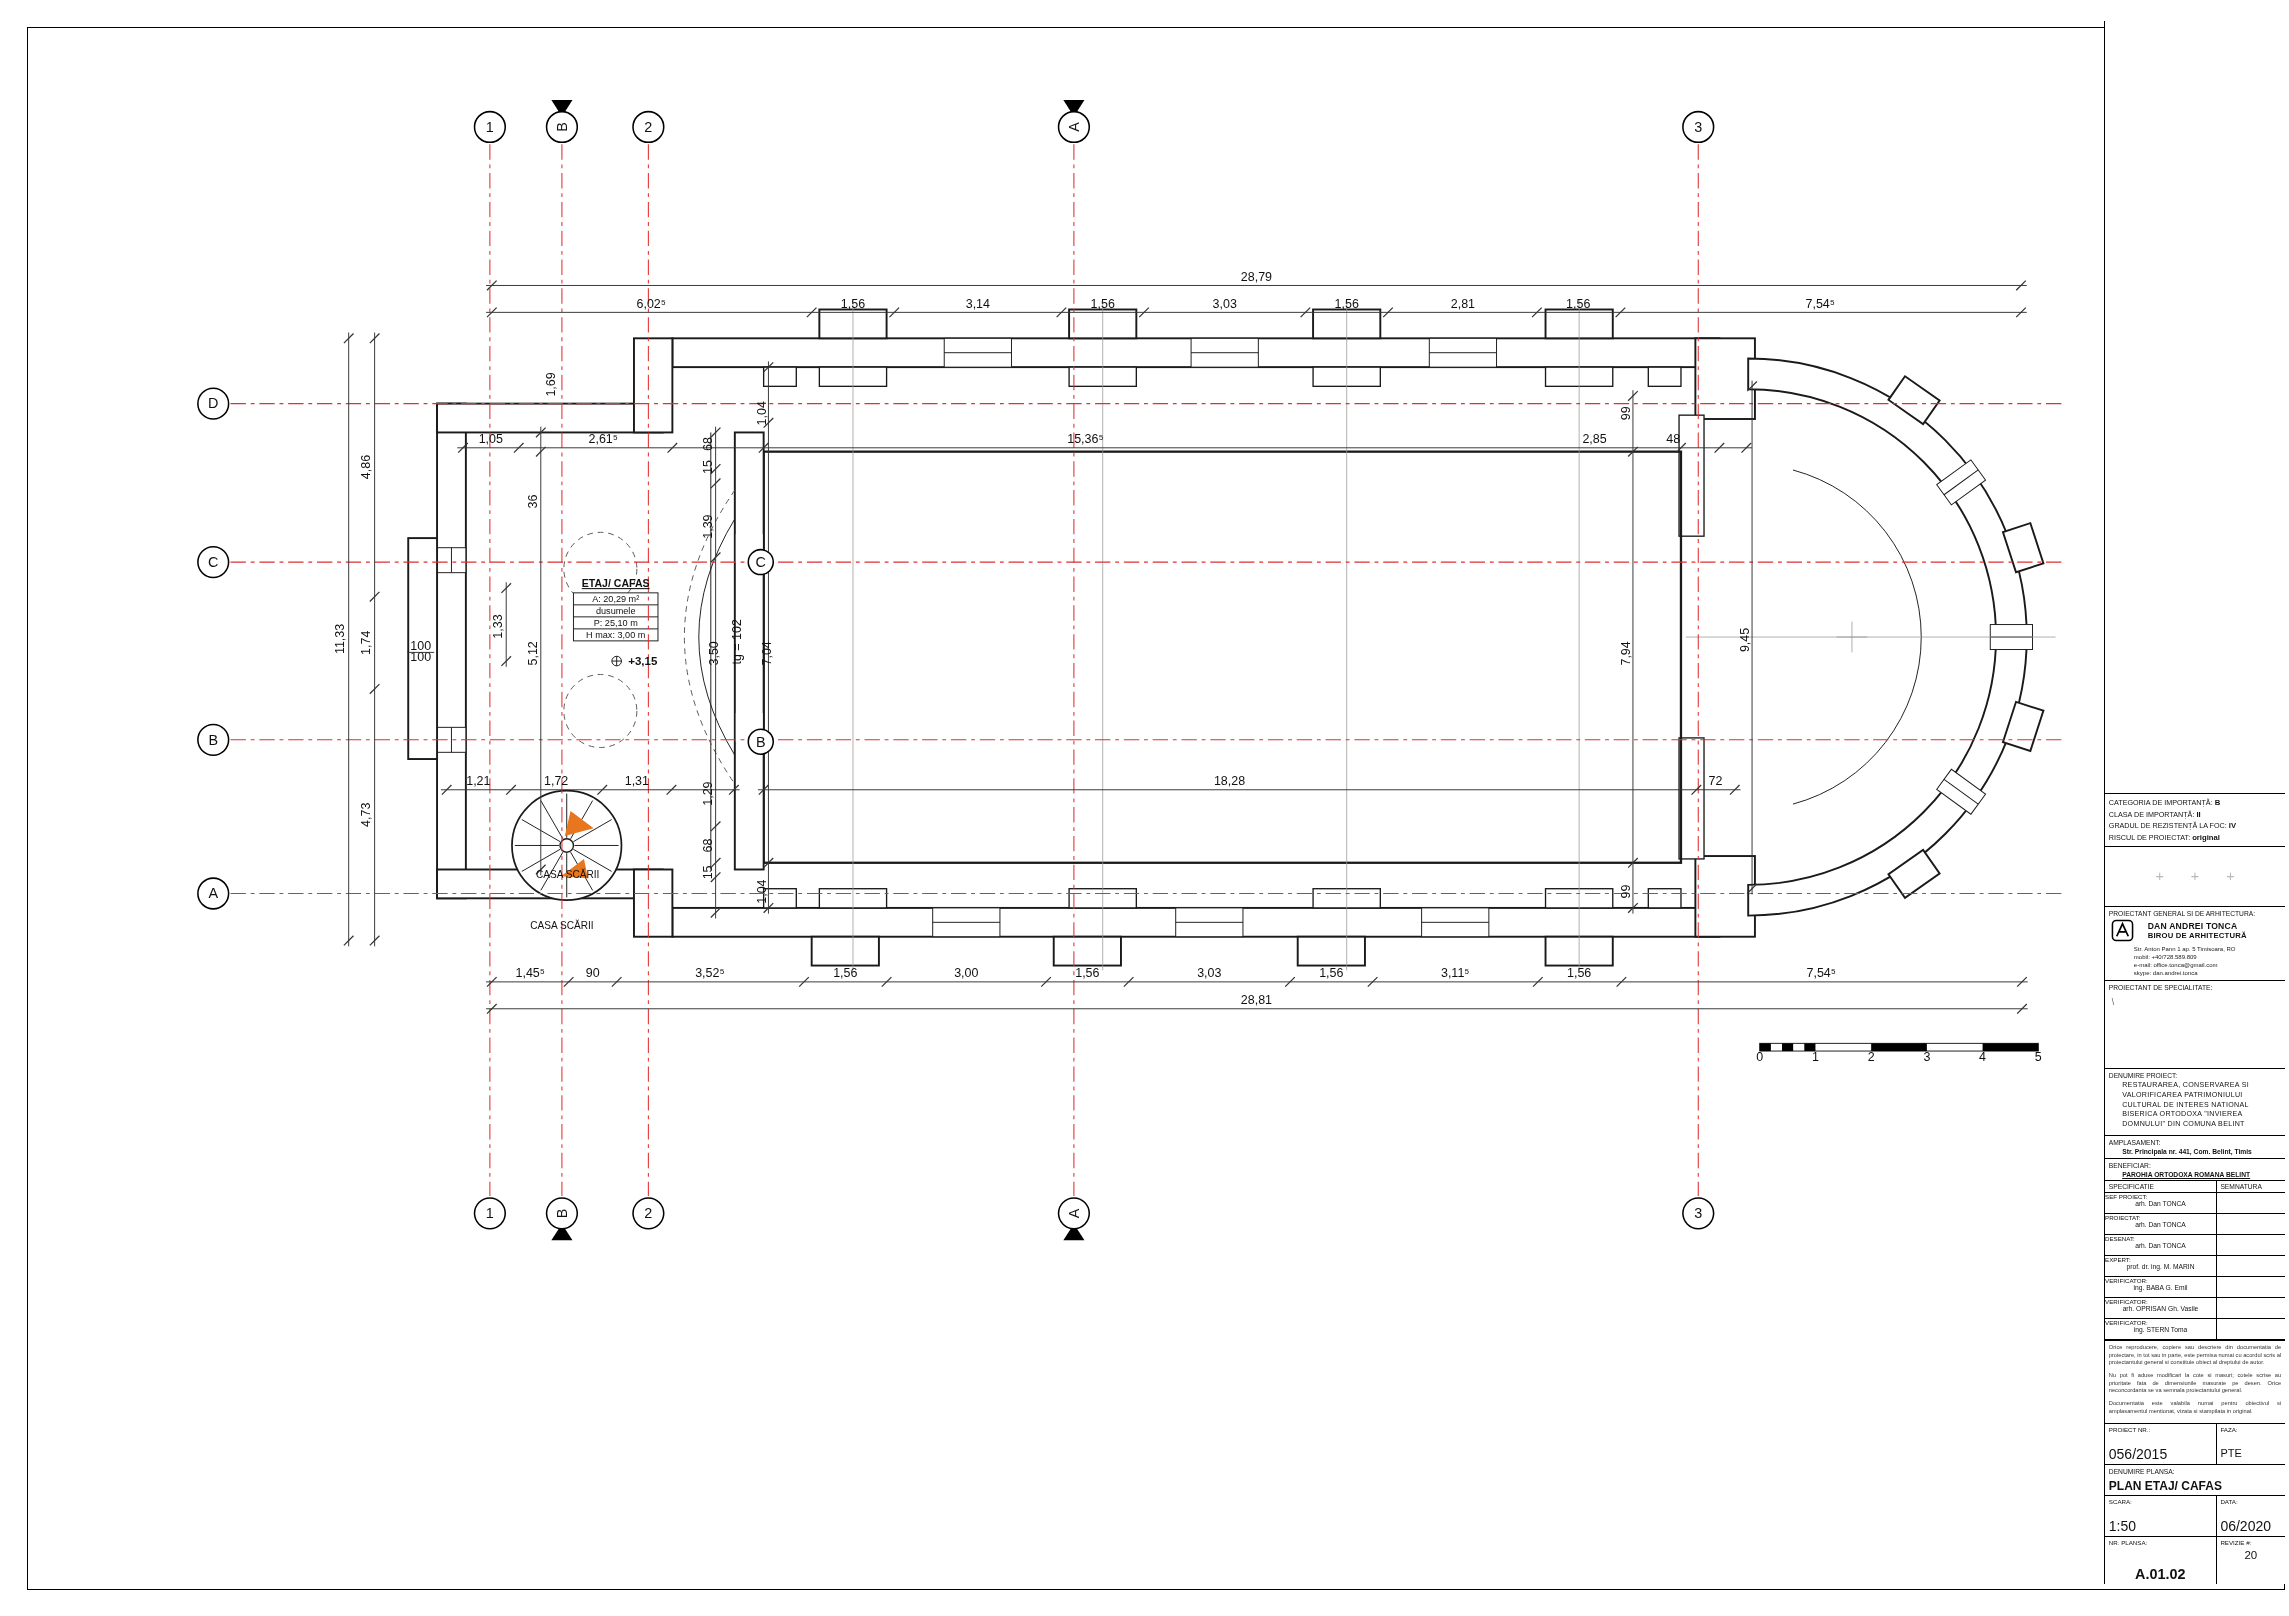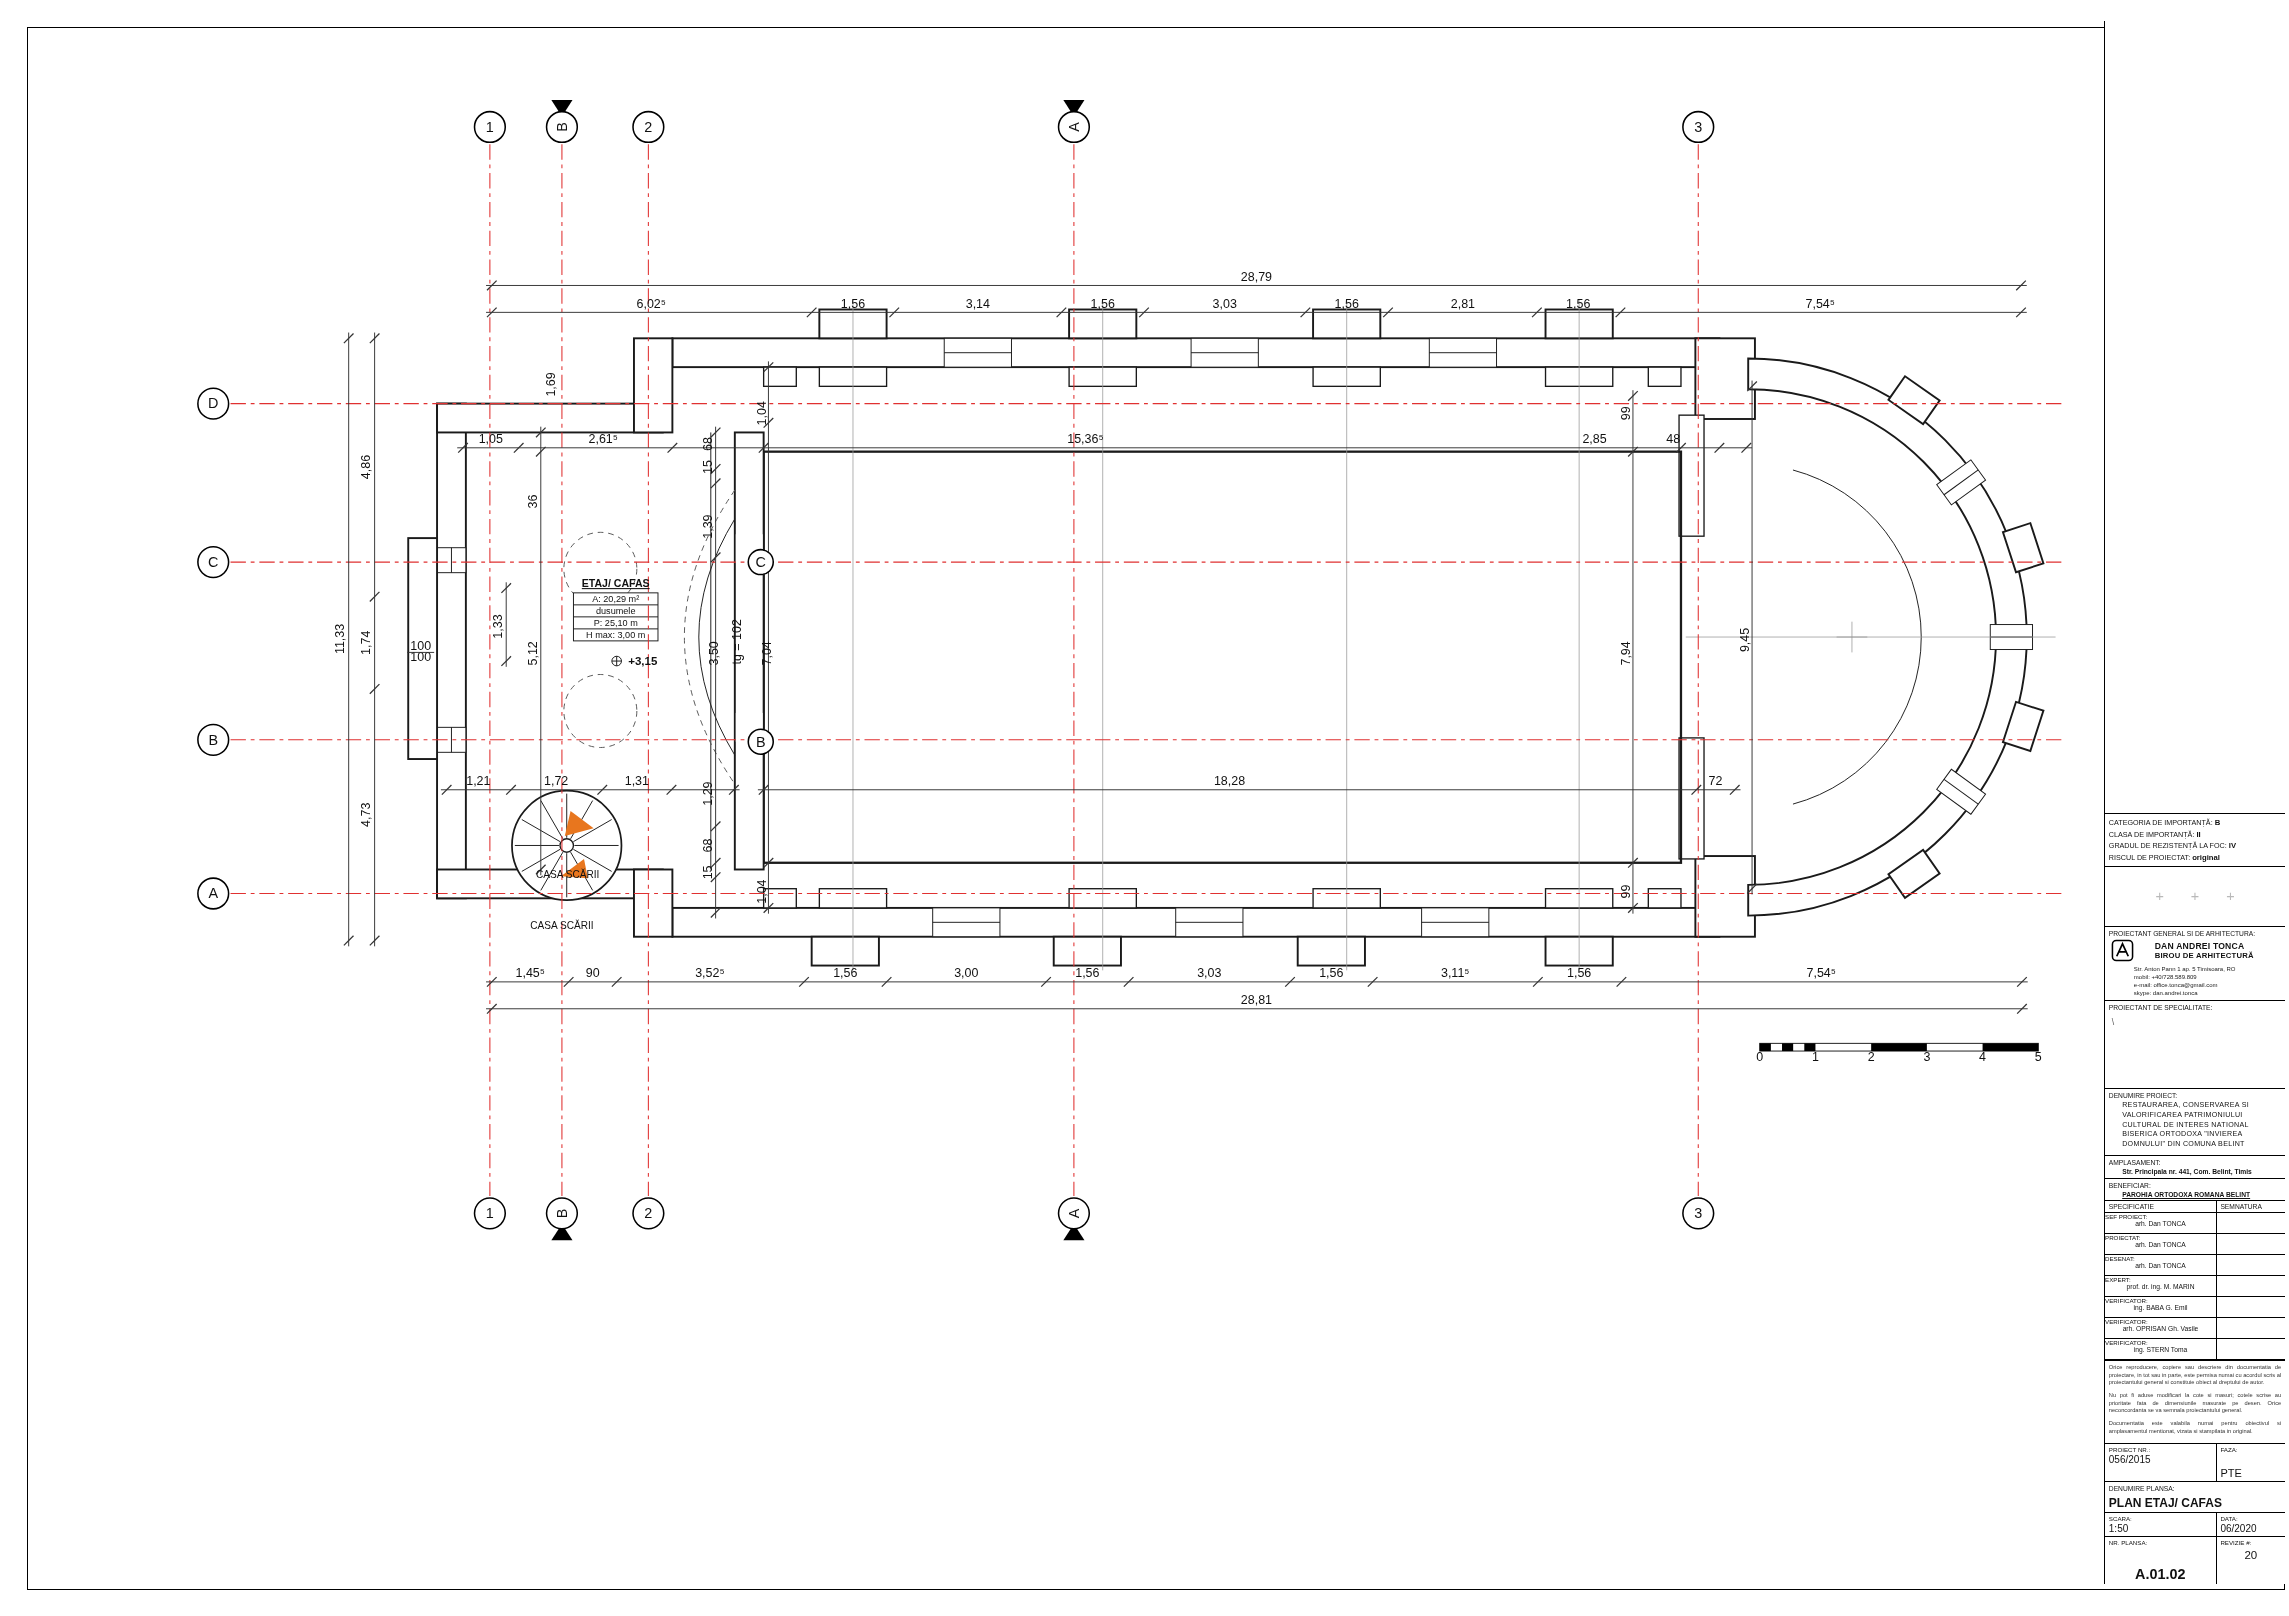--- a/index.html
+++ b/index.html
@@ -25,21 +25,21 @@
 
   
   .tb{position:absolute;left:2104px;top:21px;width:181px;height:1563px;box-sizing:border-box;
       border-left:1.9px solid #000;background:#fff;display:flex;flex-direction:column;font-size:7.7px}
   .tb-spacer{flex:1}
   .tb-sec{border-top:1px solid #000;padding:2.9px 3.8px;box-sizing:border-box}
   .imp-line{font-size:7.2px;line-height:1.45}
   .imp-line b{font-size:7.7px}
   .tb-crosses{height:60px;display:flex;align-items:center;justify-content:center;gap:27px;color:#b9b9b9;font-size:14.4px}
   .sec-label{font-size:6.7px;margin-bottom:1.9px}
-  .firm-row{display:flex;align-items:center;gap:21px;margin:1.9px 0 2.9px 1.9px}
+  .firm-row{display:flex;align-items:center;gap:14px;margin:1.9px 0 2.9px 1.9px}
   .firm1{font-size:8.6px;font-weight:bold;letter-spacing:0.2px}
   .firm2{font-size:7.7px;font-weight:bold;letter-spacing:0.2px}
   .addr{font-size:6px;line-height:1.35;color:#222;margin-left:25px}
   .tb-spec{height:88px}
   .spec-mark{font-size:8.6px;color:#555;margin:5.8px 0 0 2.9px}
   .proj-name{font-size:7.1px;font-weight:normal;line-height:1.4;margin:1px 1.9px 1.9px 13.4px;letter-spacing:0.3px}
   .val-ind{font-size:6.7px;font-weight:bold;margin-left:13.4px}
   .benef{font-size:6.7px;font-weight:bold;text-decoration:underline;margin-left:13.4px}
   .tb-table{border-top:1px solid #000}
   .tt-head{display:flex;border-bottom:1px solid #000}
@@ -50,21 +50,21 @@
   .tt-row>.tt-c1{display:flex;flex-direction:column}
   .tt-role{font-size:6.2px}
   .tt-name{font-size:6.7px;text-align:center}
   .tb-fine{font-size:5.7px;line-height:1.35;color:#333;text-align:justify}
   .tb-fine div{margin-bottom:4.8px}
   .tb-row2{border-top:1px solid #000;display:flex}
   .tb-cell{padding:1.9px 3.8px;box-sizing:border-box}
   .tb-cell-l{width:62%;border-right:1px solid #000}
   .tb-cell-r{width:38%}
   .cell-label{font-size:6.2px}
-  .cell-val{font-size:10px;margin-top:1px}
+  .cell-val{font-size:14px;margin-top:13px}
   .cell-val-b{font-size:11px;font-weight:normal;margin-top:14px}
   .sheetname{font-size:12px;font-weight:bold;margin-top:4px}
   .bigno{font-size:14.4px;font-weight:bold;text-align:center;margin-top:20px}
   .revno{font-size:11.5px;text-align:center;margin-top:2.9px}
 </style>
 </head>
 <body>
 
 <div class="page">
   <div class="frame"></div>

